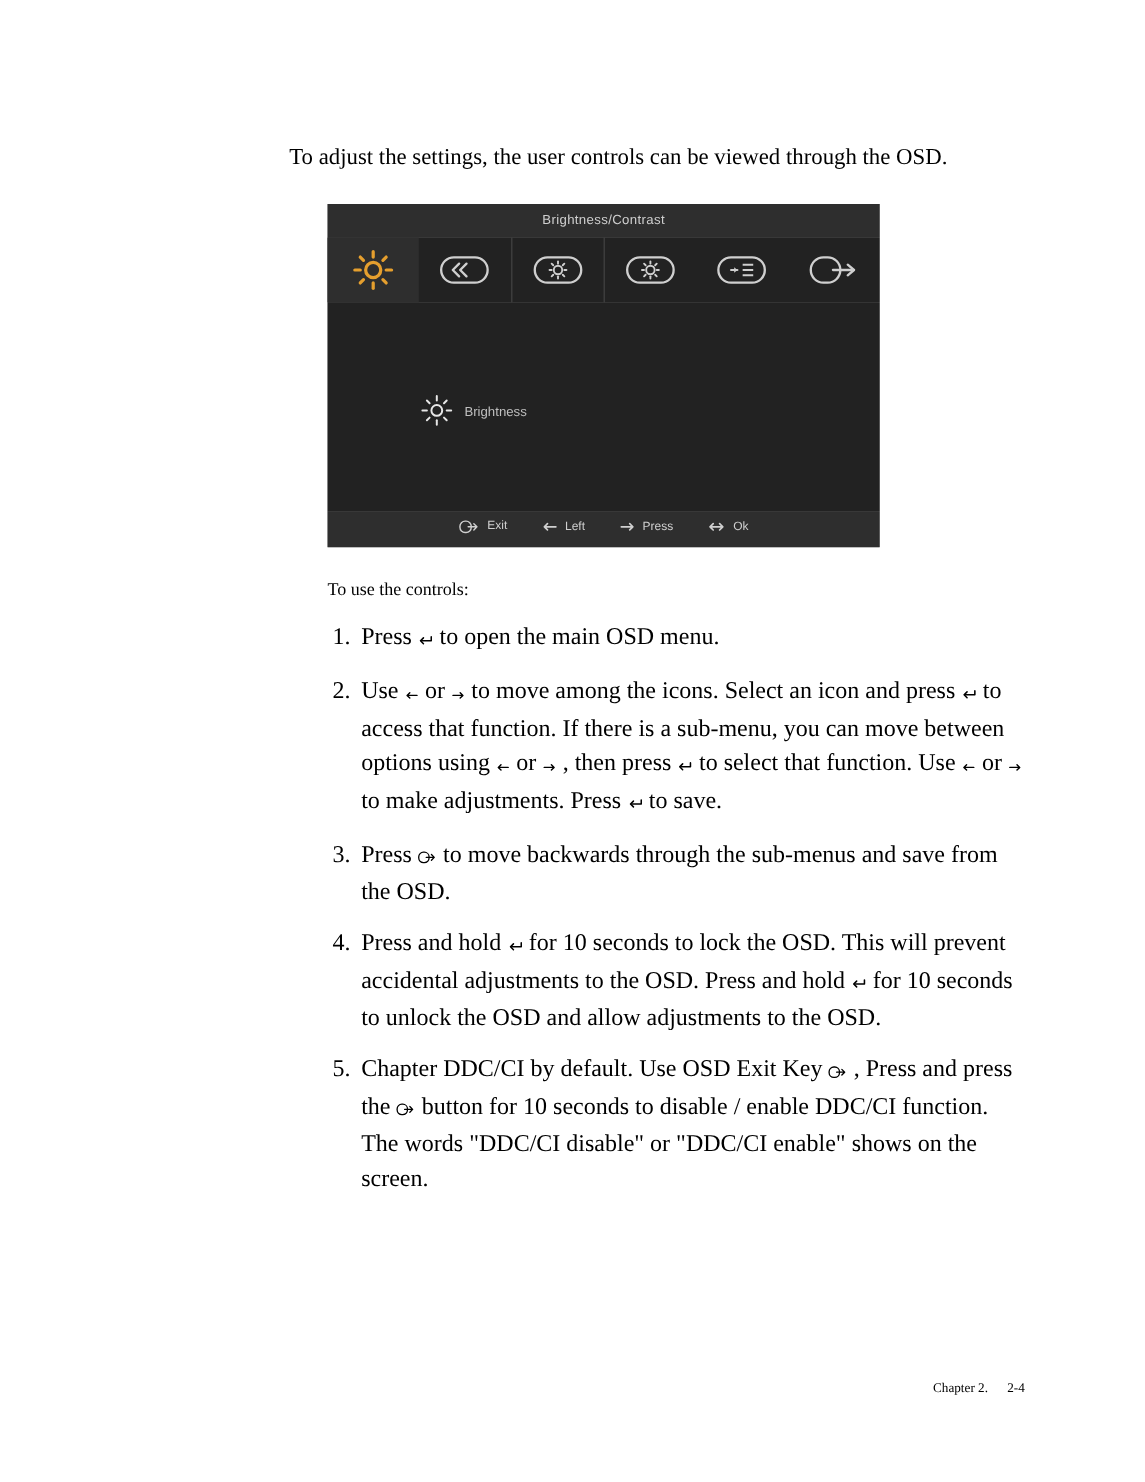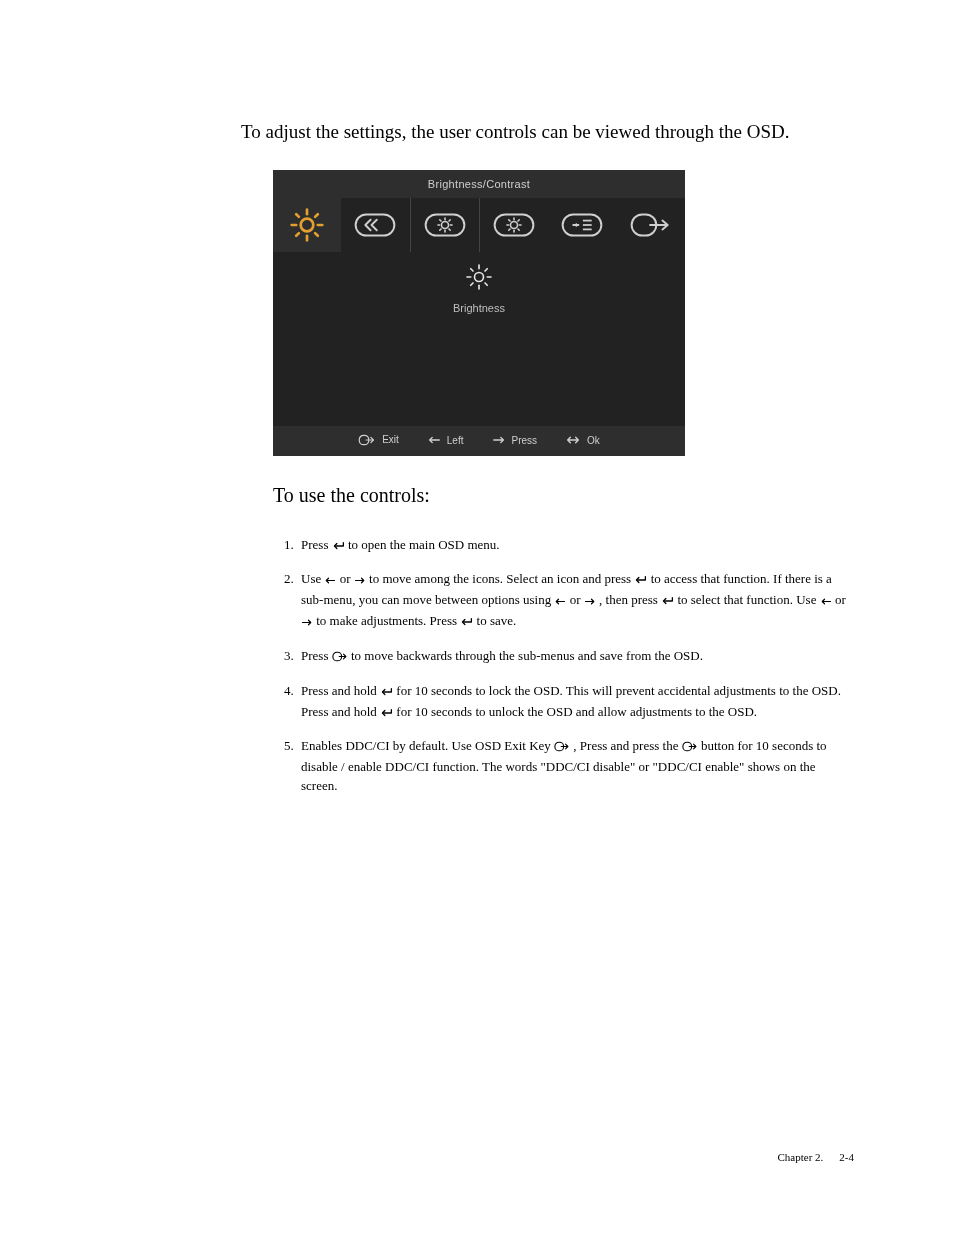--- a/index.html
+++ b/index.html
@@ -1,32 +1,32 @@
 <!DOCTYPE html>
 <html><head>
 <meta charset="utf-8">
 <style>
   html,body{margin:0;padding:0;background:#fff;font-family:"Book Antiqua","Palatino Linotype",Palatino,serif;color:#000}
   .page{width:954px;height:1235px;position:relative;box-sizing:border-box;padding:118px 100px 0 185px}
   .heading{font-family:Arial,Helvetica,sans-serif;font-weight:700;font-size:22px;margin:0 0 28px -4px}
   .intro{font-size:19px;margin:0 0 24px 56px;line-height:1.45}
   
-  .osd{margin:0 0 28px 88px;width:412px;background:#737373;color:#cfcfcf;font-family:Arial,Helvetica,sans-serif;font-size:11px}
+  .osd{margin:0 0 28px 88px;width:460px;background:#737373;color:#cfcfcf;font-family:Arial,Helvetica,sans-serif;font-size:11px}
   .osd .bar{height:28px;display:flex;align-items:center;justify-content:center;background:#2e2e2e;letter-spacing:.3px}
   .osd .tabs{display:flex;height:54px;background:#222}
   .osd .tab{flex:1;display:flex;align-items:center;justify-content:center}
   .osd .tab.active{background:#2e2e2e}
   .osd .tab svg{display:block}
   .osd .body{height:164px;display:flex;background:#222;padding-top:10px}
-  .osd .opt{flex:1;display:flex;flex-direction:column;align-items:center;gap:8px;color:#bfbfbf}
+  .osd .opt{flex:1;display:flex;flex-direction:row;align-items:center;gap:8px;color:#bfbfbf}
   .osd .foot{height:30px;display:flex;align-items:center;justify-content:center;gap:28px;background:#2e2e2e;color:#cfcfcf;font-size:10px}
   .osd .foot .fitem{display:flex;gap:6px}
   
-  .lead{font-size:20px;margin:0 0 29px 88px}
-  ol.steps{margin:0 0 0 88px;padding-left:24px;font-size:13px;line-height:1.45}
+  .lead{font-size:15px;margin:0 0 16px 88px}
+  ol.steps{margin:0 0 0 88px;padding-left:24px;font-size:20px;line-height:1.45}
   ol.steps li{padding-left:4px;margin-bottom:14px}
   .glyph{display:inline-block;vertical-align:-2px}
   
   .pgfoot{position:absolute;bottom:72px;right:100px;font-size:11px}
   .pgfoot .num{margin-left:16px}
 </style>
 </head>
 <body>
 
 <svg width="0" height="0" style="position:absolute">
@@ -252,21 +252,21 @@
           </svg></span><span> to move backwards through the sub-menus and save from the OSD.</span>
     </li>
     <li>
       <span>Press and hold  </span><span class="glyph"><svg width="13" height="10">
             <use href="#enter"></use>
           </svg></span><span> for 10 seconds to lock the OSD. This will prevent accidental adjustments to the OSD. Press and hold </span><span class="glyph"><svg width="13" height="10">
             <use href="#enter"></use>
           </svg></span><span> for 10  seconds to unlock the OSD and allow adjustments to the OSD.</span>
     </li>
     <li>
-      <span>Enables DDC/CI by default. Use OSD Exit Key </span><span class="glyph"><svg width="16" height="11">
+      <span>Chapter DDC/CI by default. Use OSD Exit Key </span><span class="glyph"><svg width="16" height="11">
             <use href="#exit-sm"></use>
           </svg></span><span> , Press and press the </span><span class="glyph"><svg width="16" height="11">
             <use href="#exit-sm"></use>
           </svg></span><span> button for 10 seconds to disable / enable DDC/CI function. The words "DDC/CI disable" or "DDC/CI enable" shows on the screen.</span>
     </li>
   </ol>
 
   <div class="pgfoot">
     <span>Chapter 2.</span><span class="num">2-4</span>
   </div>

